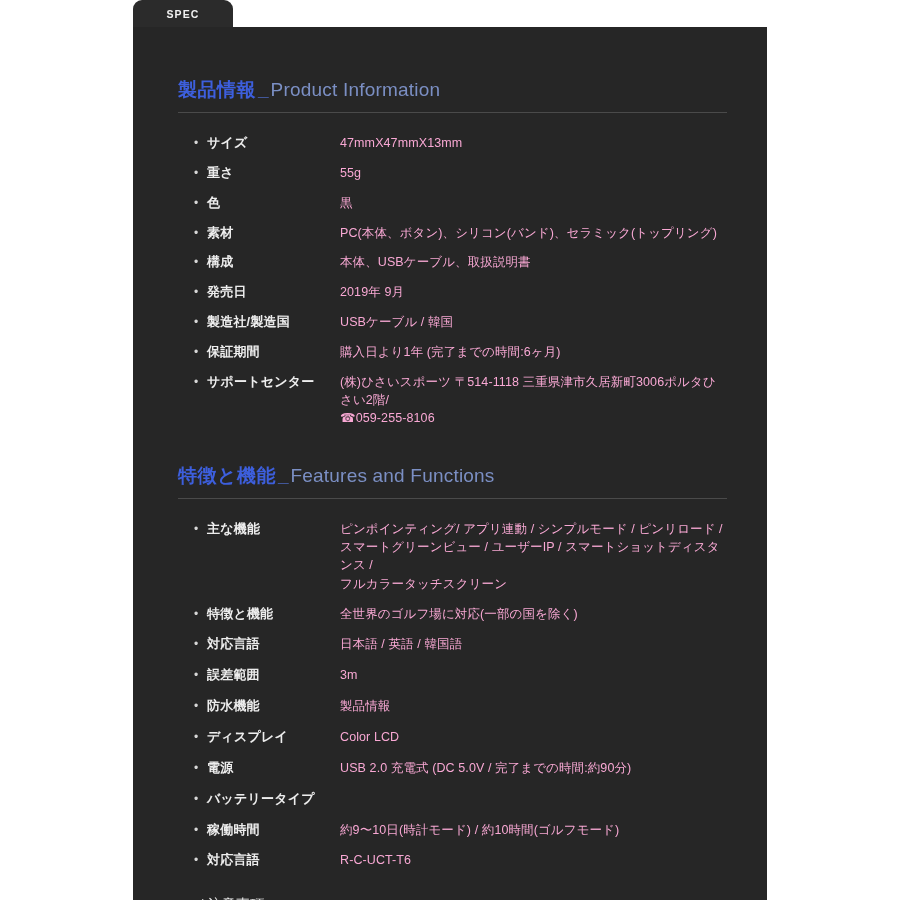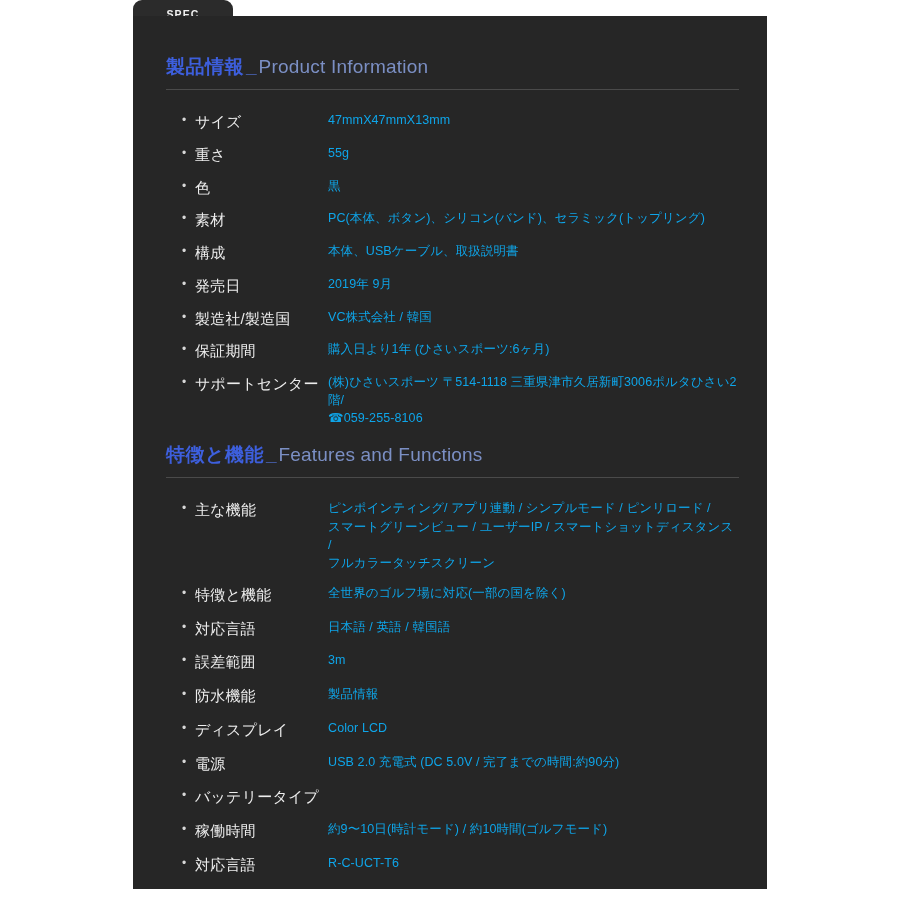--- a/index.html
+++ b/index.html
@@ -48,35 +48,35 @@
     color: #f2f2f2;
     font-size: 10.5px;
     font-weight: bold;
     letter-spacing: 1.1px;
   }
 
   
   .panel {
     position: absolute;
     left: 133px;
-    top: 16px;
+    top: 27px;
     width: 634px;
     height: 873px;
     background: #262626;
     box-sizing: border-box;
-    padding: 0;
+    padding: 12px;
     overflow: hidden;
   }
   .panel-inner {
     padding: 38px 28px 0 33px;
   }
 
   
   .section { margin-bottom: 0; }
-  .section + .section { margin-top: 15px; }
+  .section + .section { margin-top: 36px; }
 
   .heading {
     display: block;
     white-space: nowrap;
     border-bottom: 1px solid #4a4a4a;
     padding-bottom: 9px;
     margin-bottom: 21px;
   }
   .heading-jp {
     color: #3d5fdd;
@@ -114,27 +114,27 @@
     flex: 0 0 13px;
     color: #d8d8d8;
     font-size: 12px;
     line-height: 1.45;
     padding-top: 1px;
   }
   .spec-label {
     flex: 0 0 133px;
     width: 133px;
     color: #ededed;
-    font-size: 15px;
-    font-weight: normal;
+    font-size: 13px;
+    font-weight: bold;
     letter-spacing: 0.2px;
   }
   .spec-value {
     flex: 1 1 auto;
-    color: #0ea5e9;
+    color: #f9a8d4;
     font-size: 12.5px;
     font-weight: normal;
     letter-spacing: 0.1px;
     white-space: pre-line;
   }
 
   .section-features .spec-row { margin-bottom: 12px; }
 
   
   .notes {
@@ -208,26 +208,26 @@
             <span class="spec-value">本体、USBケーブル、取扱説明書</span>
           </li>
           <li class="spec-row">
             <span class="bullet">•</span>
             <span class="spec-label">発売日</span>
             <span class="spec-value">2019年 9月</span>
           </li>
           <li class="spec-row">
             <span class="bullet">•</span>
             <span class="spec-label">製造社/製造国</span>
-            <span class="spec-value">VC株式会社 / 韓国</span>
+            <span class="spec-value">USBケーブル / 韓国</span>
           </li>
           <li class="spec-row">
             <span class="bullet">•</span>
             <span class="spec-label">保証期間</span>
-            <span class="spec-value">購入日より1年 (ひさいスポーツ:6ヶ月)</span>
+            <span class="spec-value">購入日より1年 (完了までの時間:6ヶ月)</span>
           </li>
           <li class="spec-row">
             <span class="bullet">•</span>
             <span class="spec-label">サポートセンター</span>
             <span class="spec-value">(株)ひさいスポーツ 〒514-1118 三重県津市久居新町3006ポルタひさい2階/
 ☎059-255-8106</span>
           </li>
         </ul>
       </div>
 

